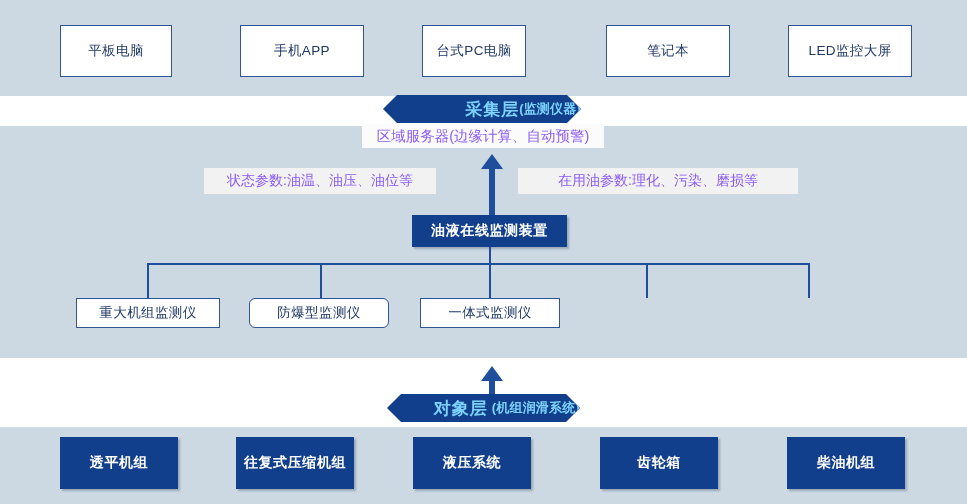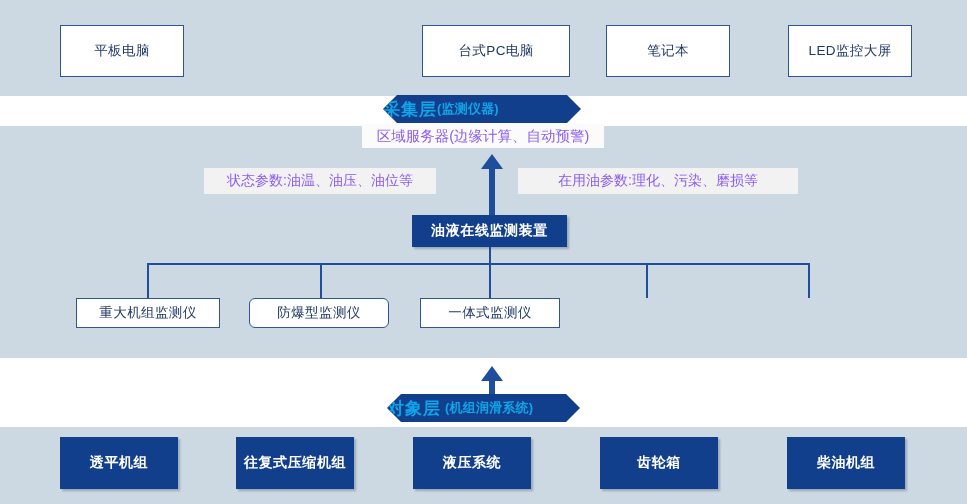--- a/index.html
+++ b/index.html
@@ -39,22 +39,22 @@
     font-weight:bold;
     letter-spacing:.6px;
     white-space:nowrap;
     box-shadow:2px 2px 2px rgba(90,110,130,.45);
   }
 
   
   .banner{
     position:absolute;
     background:#123f8c;
-    color:#0ea5e9;
-    display:flex;align-items:center;justify-content:flex-start;
+    color:#7dd3fc;
+    display:flex;align-items:center;justify-content:flex-end;
     clip-path:polygon(14px 0, calc(100% - 14px) 0, 100% 50%, calc(100% - 14px) 100%, 14px 100%, 0 50%);
     white-space:nowrap;
     box-sizing:border-box;
   }
   .banner .big{font-size:17px;font-weight:bold;letter-spacing:1px;}
   .banner .small{font-size:13px;font-weight:bold;letter-spacing:.2px;}
 
   
   .strip{
     position:absolute;
@@ -80,24 +80,27 @@
 </style>
 </head>
 <body>
 
 <div id="stage">
 
   <div class="band" id="band-top"></div>
   <div class="band" id="band-mid"></div>
   <div class="band" id="band-bottom"></div>
 
-  <div class="wbox" style="left:60px;top:25px;width:124px;height:52px;">
+  <div class="wbox" style="left:60px;top:25px;width:112px;height:52px;">
     <span>平板电脑</span>
   </div>
-  <div class="wbox" style="left:422px;top:25px;width:148px;height:52px;">
+  <div class="wbox" style="left:240px;top:25px;width:124px;height:52px;">
+    <span>手机APP</span>
+  </div>
+  <div class="wbox" style="left:422px;top:25px;width:104px;height:52px;">
     <span>台式PC电脑</span>
   </div>
   <div class="wbox" style="left:606px;top:25px;width:124px;height:52px;">
     <span>笔记本</span>
   </div>
   <div class="wbox" style="left:788px;top:25px;width:124px;height:52px;">
     <span>LED监控大屏</span>
   </div>
 
   <div class="banner" style="left:383px;top:95px;width:198px;height:28px;">

